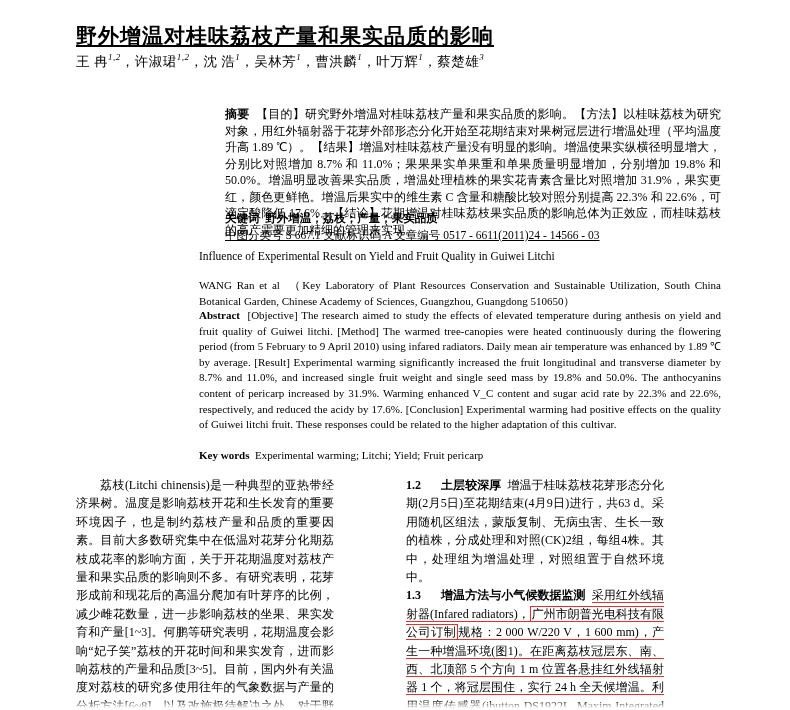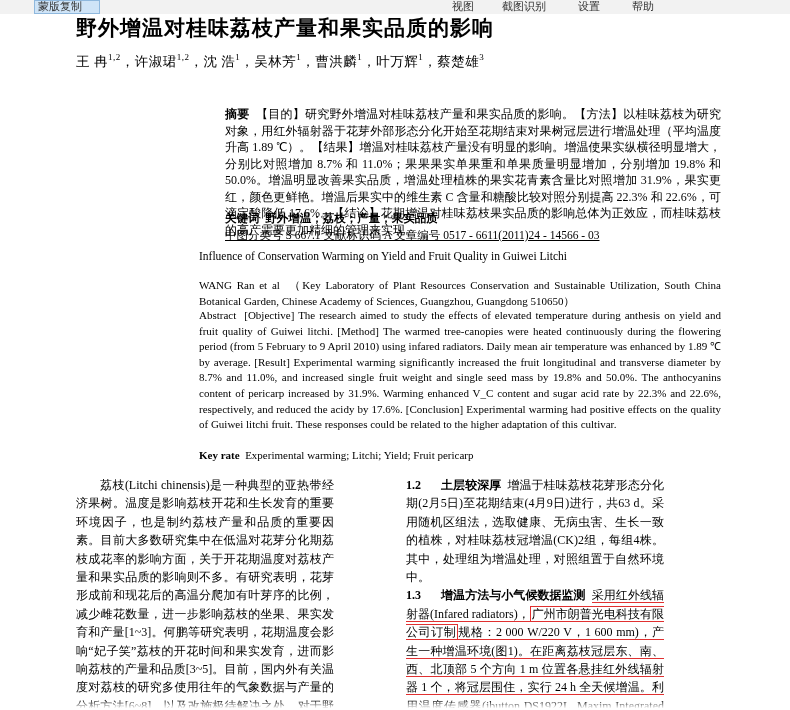--- a/index.html
+++ b/index.html
@@ -51,36 +51,37 @@
   .doc {
     position: absolute;
     top: 14px;
     left: 0;
     width: 790px;
     height: 696px;
     background: #fff;
   }
   .title {
     position: absolute;
-    top: 0;
+    top: 8px;
     left: 76px;
     font-size: 21px;
     font-weight: bold;
     letter-spacing: 1px;
     font-family: "DejaVu Sans", sans-serif;
+    text-decoration: underline;
   }
   .authors {
     position: absolute;
     top: 38px;
     left: 76px;
     width: 640px;
     font-size: 13.5px;
     letter-spacing: 0.5px;
   }
-  .authors .sup { font-size: 9px; vertical-align: super; }
+  .authors .sup { font-size: 9px; vertical-align: super; font-style: italic; }
   .affil {
     position: absolute;
     top: 40px;
     left: 505px;
     width: 215px;
     font-size: 10.5px;
     line-height: 15px;
     text-align: justify;
   }
   .affil2 {
@@ -142,21 +143,21 @@
   .en-authors b { font-weight: normal; }
   .en-abstract {
     position: absolute;
     top: 294px;
     left: 199px;
     width: 522px;
     font-size: 11px;
     line-height: 15.6px;
     text-align: justify;
   }
-  .en-abstract .lbl { font-weight: normal; }
+  .en-abstract .lbl { font-weight: bold; }
   .en-keywords {
     position: absolute;
     top: 434px;
     left: 199px;
     width: 522px;
     font-size: 11px;
     line-height: 15.5px;
   }
   .en-keywords .lbl { font-weight: bold; }
   .col {
@@ -189,70 +190,62 @@
     width: 790px;
     height: 10px;
     background: linear-gradient(to bottom, rgba(255,255,255,0), #fff 85%);
   }
 </style>
 </head>
 <body>
 
 <div class="page">
 
-  <div class="top-strip">
-    <div class="menu-hl" style="left:34px;width:66px;"></div>
-    <div class="menu-item" style="left:38px;">蒙版复制</div>
-    <div class="menu-item" style="left:452px;">视图</div>
-    <div class="menu-item" style="left:502px;">截图识别</div>
-    <div class="menu-item" style="left:578px;">设置</div>
-    <div class="menu-item" style="left:632px;">帮助</div>
-  </div>
 
   <div class="doc">
 
     <div class="title">野外增温对桂味荔枝产量和果实品质的影响</div>
 
     <div class="authors">
       <span>王 冉</span><span class="sup">1,2</span>，<span>许淑珺</span><span class="sup">1,2</span>，<span>沈 浩</span><span class="sup">1</span>，<span>吴林芳</span><span class="sup">1</span>，<span>曹洪麟</span><span class="sup">1</span>，<span>叶万辉</span><span class="sup">1</span>，<span>蔡楚雄</span><span class="sup">3</span>
     </div>
 
 
     <div class="abstract-cn">
       <span class="lbl">摘要</span>&nbsp;&nbsp;<span>【目的】研究野外增温对桂味荔枝产量和果实品质的影响。【方法】以桂味荔枝为研究对象，用红外辐射器于花芽外部形态分化开始至花期结束对果树冠层进行增温处理（平均温度升高 1.89 ℃）。【结果】增温对桂味荔枝产量没有明显的影响。增温使果实纵横径明显增大，分别比对照增加 8.7% 和 11.0%；果果果实单果重和单果质量明显增加，分别增加 19.8% 和 50.0%。增温明显改善果实品质，增温处理植株的果实花青素含量比对照增加 31.9%，果实更红，颜色更鲜艳。增温后果实中的维生素 C 含量和糖酸比较对照分别提高 22.3% 和 22.6%，可滴定酸降低 17.6%。【结论】花期增温对桂味荔枝果实品质的影响总体为正效应，而桂味荔枝的高产需要更加精细的管理来实现。</span>
     </div>
 
     <div class="keywords-cn">
       <span class="lbl">关键词</span>&nbsp;&nbsp;<span>野外增温；荔枝；产量；果实品质</span>
     </div>
 
     <div class="clc">中图分类号  S 667.1     文献标识码  A      文章编号  0517 - 6611(2011)24 - 14566 - 03</div>
 
-    <div class="en-title">Influence of Conservation Warming on Yield and Fruit Quality in Guiwei Litchi</div>
+    <div class="en-title">Influence of Experimental Result on Yield and Fruit Quality in Guiwei Litchi</div>
 
     <div class="en-authors">
       <b>WANG Ran et al</b>&nbsp;&nbsp;<span>（Key Laboratory of Plant Resources Conservation and Sustainable Utilization, South China Botanical Garden, Chinese Academy of Sciences, Guangzhou, Guangdong 510650）</span>
     </div>
 
     <div class="en-abstract">
       <span class="lbl">Abstract</span>&nbsp;&nbsp;<span>[Objective] The research aimed to study the effects of elevated temperature during anthesis on yield and fruit quality of Guiwei litchi. [Method] The warmed tree-canopies were heated continuously during the flowering period (from 5 February to 9 April 2010) using infared radiators. Daily mean air temperature was enhanced by 1.89 ℃ by average. [Result] Experimental warming significantly increased the fruit longitudinal and transverse diameter by 8.7% and 11.0%, and increased single fruit weight and single seed mass by 19.8% and 50.0%. The anthocyanins content of pericarp increased by 31.9%. Warming enhanced V_C content and sugar acid rate by 22.3% and 22.6%, respectively, and reduced the acidy by 17.6%. [Conclusion] Experimental warming had positive effects on the quality of Guiwei litchi fruit. These responses could be related to the higher adaptation of this cultivar.</span>
     </div>
 
     <div class="en-keywords">
-      <span class="lbl">Key rate</span>&nbsp;&nbsp;<span>Experimental warming; Litchi; Yield; Fruit pericarp</span>
+      <span class="lbl">Key words</span>&nbsp;&nbsp;<span>Experimental warming; Litchi; Yield; Fruit pericarp</span>
     </div>
 
     <div class="col col-left">
       <p>荔枝(Litchi chinensis)是一种典型的亚热带经济果树。温度是影响荔枝开花和生长发育的重要环境因子，也是制约荔枝产量和品质的重要因素。目前大多数研究集中在低温对花芽分化期荔枝成花率的影响方面，关于开花期温度对荔枝产量和果实品质的影响则不多。有研究表明，花芽形成前和现花后的高温分爬加有叶芽序的比例，减少雌花数量，进一步影响荔枝的坐果、果实发育和产量[1~3]。何鹏等研究表明，花期温度会影响“妃子笑”荔枝的开花时间和果实发育，进而影响荔枝的产量和品质[3~5]。目前，国内外有关温度对荔枝的研究多使用往年的气象数据与产量的分析方法[6~8]，以及改施极待解决之处。对于野外增温对自然栽培条件下的产量和果实品质的影响还未见报道。笔者采用红外辐射器(Infared radiators)在花芽形态分化(2月5日)至花期结束(4月9日)对桂味荔枝冠增温，研究对桂味荔枝产量和果实品质的影响。</p>
 
     </div>
 
     <div class="col col-right">
       <p class="noind">
-        <span class="secno">1.2</span><b>土层较深厚</b>&nbsp;&nbsp;<span>增温于桂味荔枝花芽形态分化期(2月5日)至花期结束(4月9日)进行，共63 d。采用随机区组法，选取健康、无病虫害、生长一致的植株，对桂味荔枝冠增温(CK)2组，每组4株。其中，处理组为增温处理，对照组置于自然环境中。</span>
+        <span class="secno">1.2</span><b>土层较深厚</b>&nbsp;&nbsp;<span>增温于桂味荔枝花芽形态分化期(2月5日)至花期结束(4月9日)进行，共63 d。采用随机区组法，蒙版复制、无病虫害、生长一致的植株，分成处理和对照(CK)2组，每组4株。其中，处理组为增温处理，对照组置于自然环境中。</span>
       </p>
       <p class="noind">
         <span class="secno">1.3</span><b>增温方法与小气候数据监测</b>&nbsp;&nbsp;<span class="underline-red">采用红外线辐射器(Infared radiators)，</span><span class="highlight-box">广州市朗普光电科技有限公司订制</span><span class="underline-red">规格：2 000 W/220 V，1 600 mm)，产生一种增温环境(图1)。在距离荔枝冠层东、南、西、北顶部 5 个方向 1 m 位置各悬挂红外线辐射器 1 个，将冠层围住，实行 24 h 全天候增温。利用温度传感器(ibutton DS1922L, Maxim Integrated Products, Inc., USA)对增温和对照的空气温度(用 PVC 管固定于红外辐射器直接照射的冠层附近)进行自动连续监测，每隔 1 h 记录 1 次。</span>
       </p>
 
     </div>
 
     <div class="fade-bottom"></div>
   </div>
 </div>

